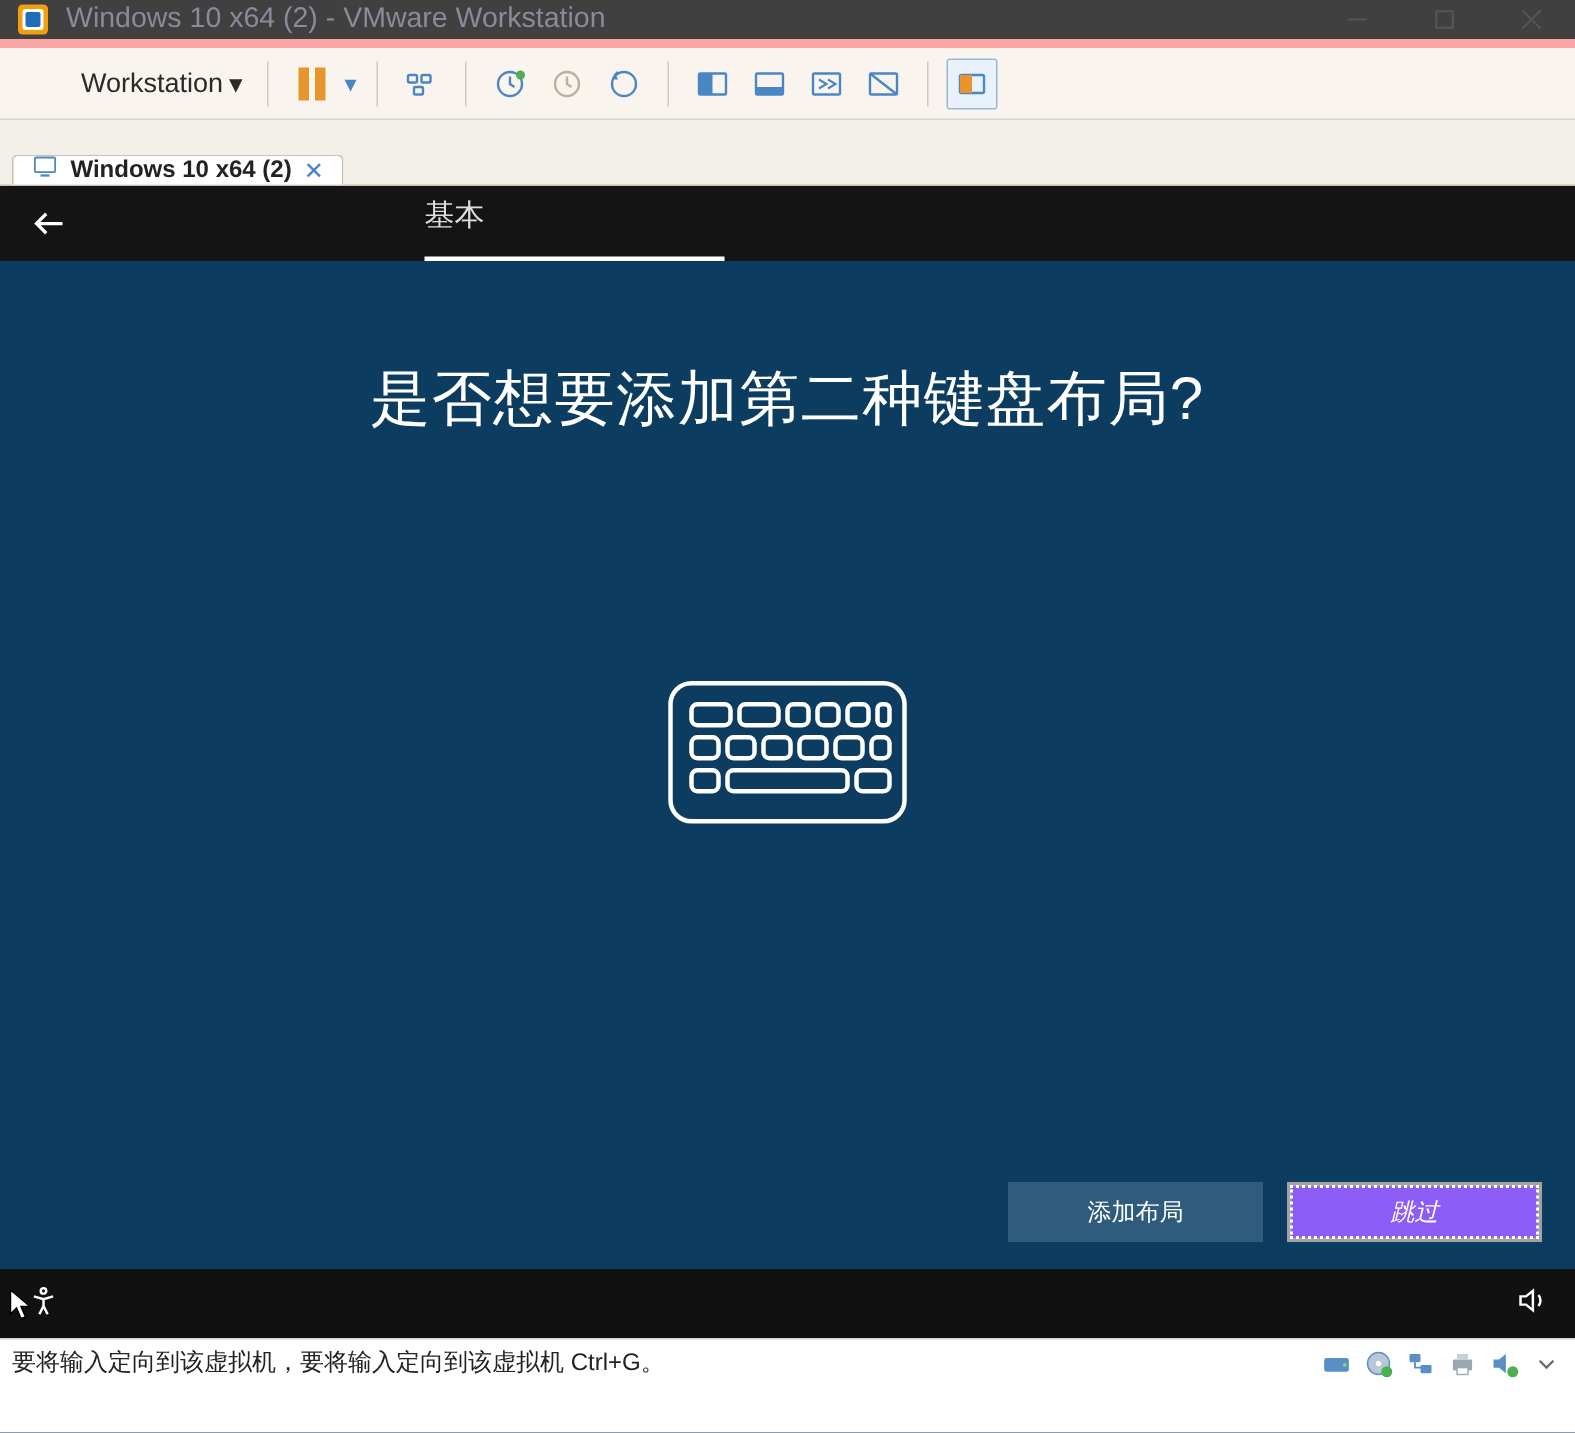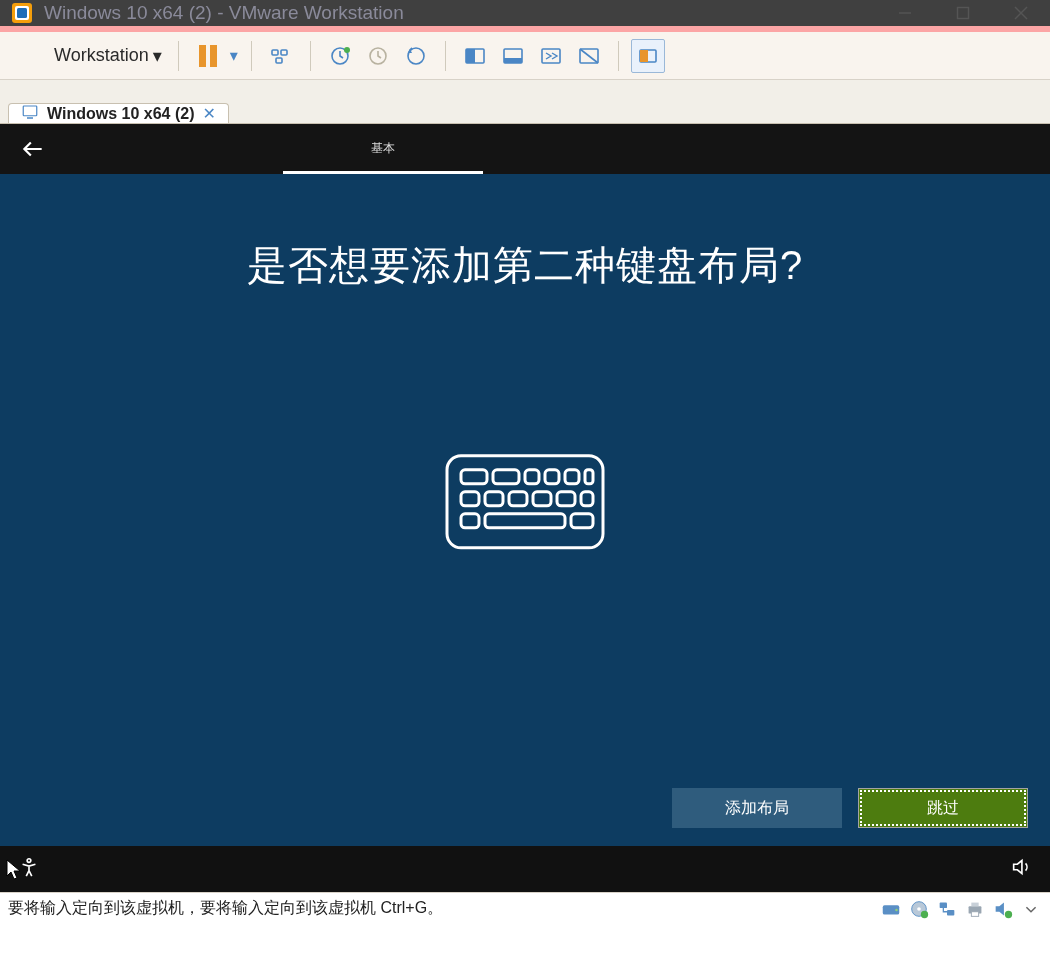--- a/index.html
+++ b/index.html
@@ -117,22 +117,21 @@
     color: #fff;
   }
   .oobe-back {
     width: 30px; height: 30px;
     display: flex; align-items: center; justify-content: center;
   }
   .oobe-back svg { width: 26px; height: 26px; stroke: #fff; stroke-width: 2; fill: none; }
   .oobe-tab {
     margin-left: 235px;
     width: 200px;
-    text-align: center;
-    font-size: 12px;
+    font-size: 20px;
     color: #ddd;
     padding-bottom: 14px;
     border-bottom: 3px solid #fff;
     align-self: flex-end;
   }
   .oobe-body {
     position: relative;
     height: calc(100% - 50px - 46px);
   }
   .oobe-title {
@@ -155,24 +154,25 @@
     display: flex; gap: 16px; border-radius: 14px;
   }
   .oobe-btn {
     width: 170px; height: 40px;
     display: flex; align-items: center; justify-content: center;
     color: #fff;
     font-size: 16px;
   }
   .oobe-btn.secondary { background: #2f5c7d; }
   .oobe-btn.primary {
-    background: #4d7c0f;
+    background: #8b5cf6;
     outline: 2px dotted #fff;
     outline-offset: -4px;
-    border: 1px solid #a3a3a3;
+    border: 3px solid #a3a3a3;
+    font-style: italic;
   }
   .oobe-bottom {
     height: 46px;
     background: #111;
     display: flex;
     align-items: center;
     justify-content: space-between;
     padding: 0 18px;
     color: #ddd;
   }

